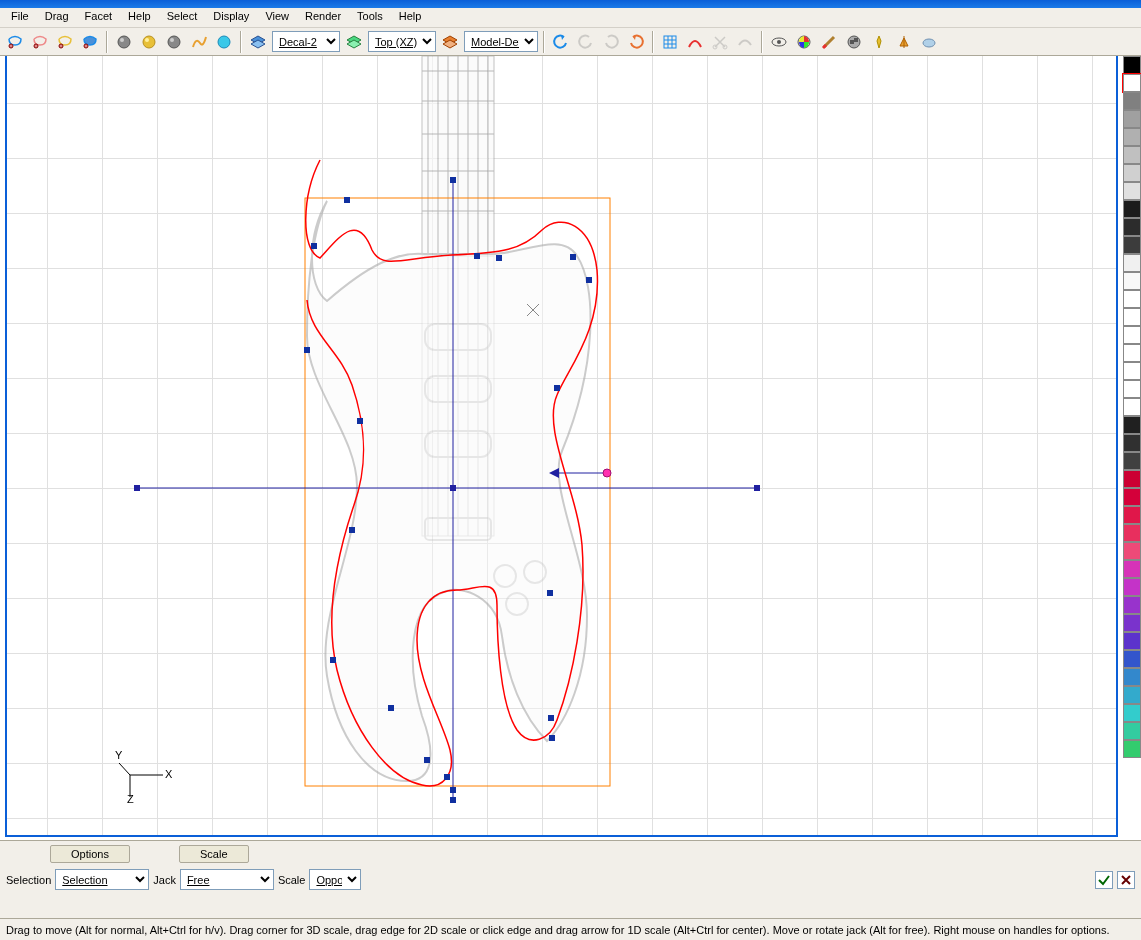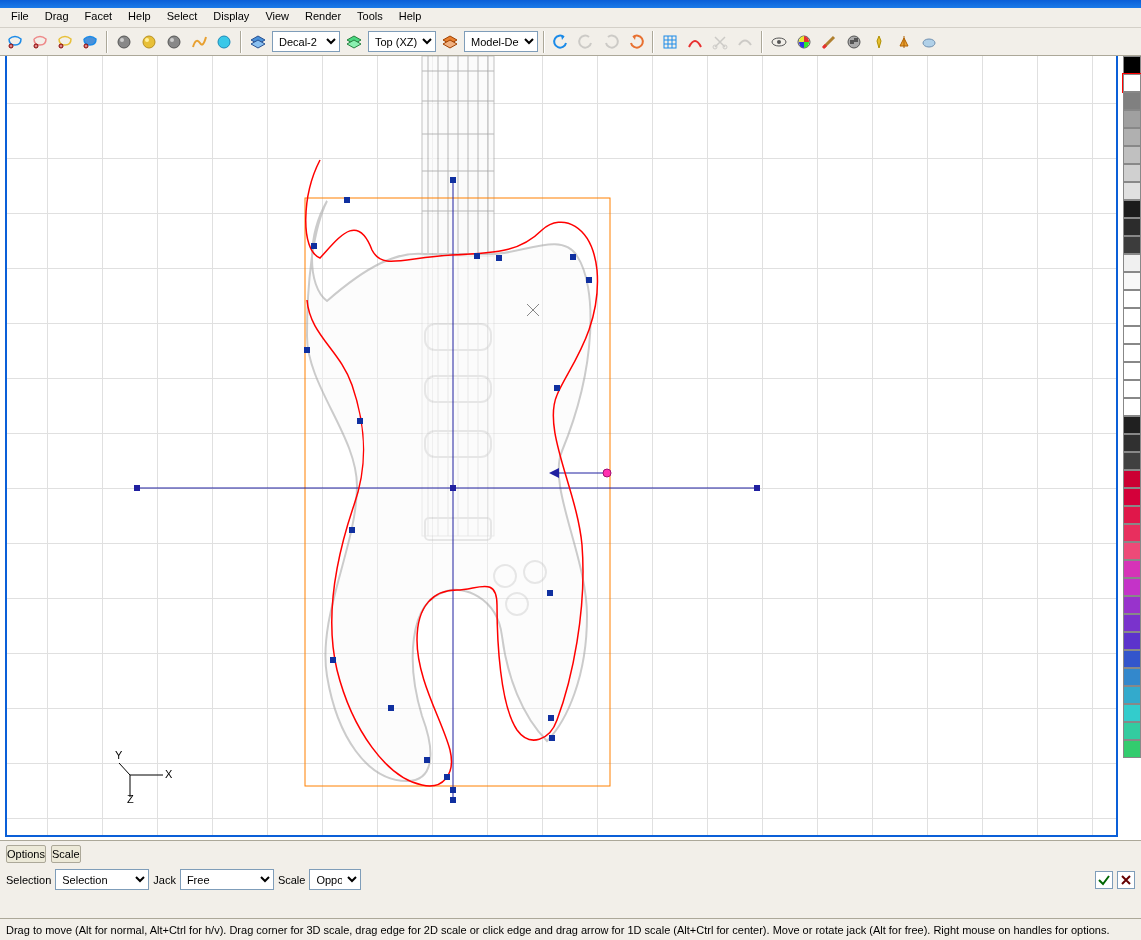--- a/index.html
+++ b/index.html
@@ -4,28 +4,28 @@
 <style>
 * { margin:0; padding:0; box-sizing:border-box; font-family:Tahoma,Arial,sans-serif; font-size:11px; }
 body { background:#fff; overflow:hidden; width:1141px; height:940px; position:relative; }
 .titlebar { height:8px; background:linear-gradient(to bottom,#0a5fd8,#1b7ae8); }
 .menubar { height:20px; background:#f2efe9; border-bottom:1px solid #d4d0c8; display:flex; align-items:flex-start; padding:0 4px; gap:2px; }
 .menu-item { padding:2px 7px; color:#000; cursor:pointer; }
 .toolbar { height:28px; background:#f2efe9; border-bottom:1px solid #aca899; display:flex; align-items:center; padding:0 4px; gap:3px; }
 .tb-btn { width:22px; height:22px; display:flex; align-items:center; justify-content:center; cursor:pointer; border:1px solid transparent; border-radius:2px; }
 .tb-btn.disabled { opacity:.35; cursor:default; }
 .tb-sep { width:2px; height:22px; margin:0 2px; border-left:1px solid #aca899; border-right:1px solid #fff; }
-.tb-select { height:21px; border:1px solid #7f9db9; font-size:11px; padding:0 2px; background:#fff; }
+.tb-select { height:21px; border:1px solid #7f9db9; font-size:11px; padding:0 2px; background:#fff;text-decoration:underline; }
 .viewport { position:absolute; left:5px; top:56px; width:1113px; height:781px; border:2px solid #0a5fd8; border-top-width:0; background:#fff; overflow:hidden; }
 .grid-bg { position:absolute; inset:0; background-image:linear-gradient(to right,#e0e0e0 1px,transparent 1px),linear-gradient(to bottom,#e0e0e0 1px,transparent 1px); background-size:55px 55px; background-position:-15px -8px; }
 .color-palette { position:absolute; right:0; top:56px; width:18px; display:flex; flex-direction:column; }
 .swatch { width:18px; height:18px; border:1px solid #888; cursor:pointer; }
 .swatch.active { box-shadow:inset 0 0 0 2px #fff,0 0 0 1px #f00; }
 .bottom-panel { position:absolute; left:0; right:0; bottom:22px; height:78px; background:#f2efe9; border-top:1px solid #aca899; padding:4px 6px; }
-.btn-3d { display:inline-block; padding:2px 0; background:#ece9d8; border:1px solid #aca899; border-radius:2px; cursor:pointer; margin-right:2px; }
+.btn-3d { display:inline-block; padding:2px 20px; background:#ece9d8; border:1px solid #aca899; border-radius:2px; cursor:pointer; margin-right:2px;margin-left:44px; }
 .bottom-row { margin-top:6px; display:flex; align-items:center; gap:4px; }
 .statusbar { position:absolute; left:0; right:0; bottom:0; height:22px; background:#f2efe9; border-top:1px solid #aca899; padding:2px 6px; color:#000; display:flex; align-items:center; }
 .check-btn { width:18px; height:18px; border:1px solid #7f9db9; background:#fff; display:flex; align-items:center; justify-content:center; cursor:pointer; }
 .axis-indicator { position:absolute; left:108px; bottom:30px; width:60px; height:60px; }
 .guitar-layer { position:absolute; inset:0; }
 </style>
 </head>
 <body>
 
 <div class="titlebar"></div>

